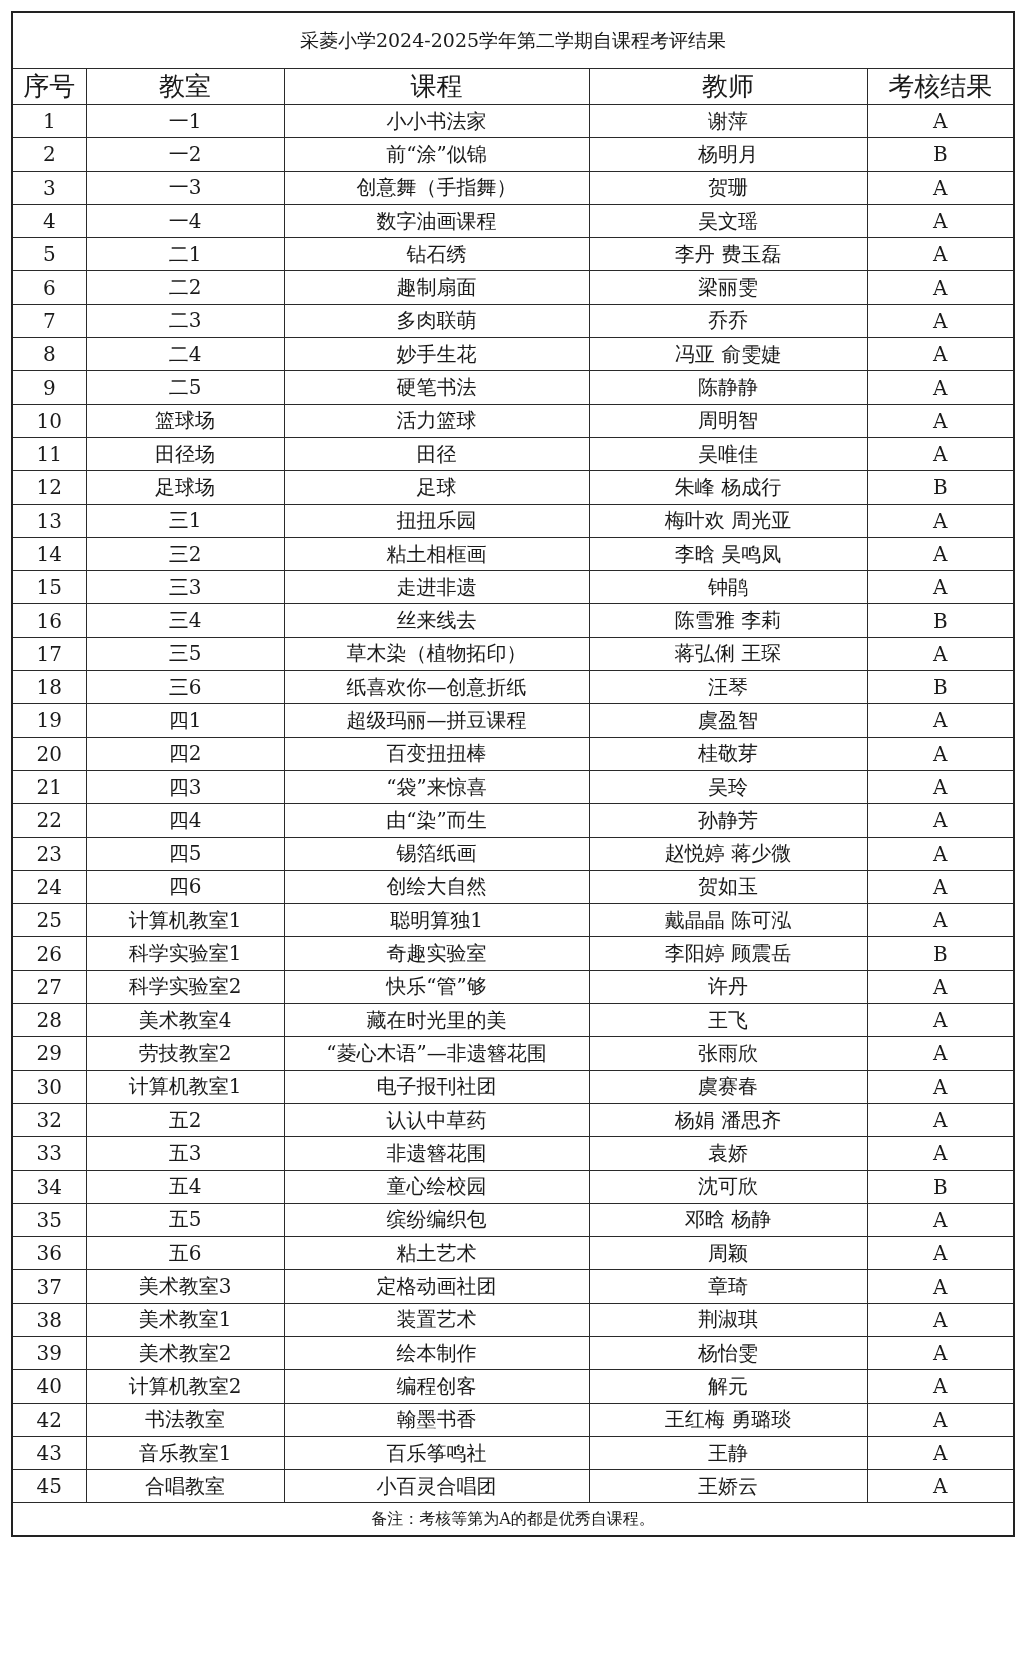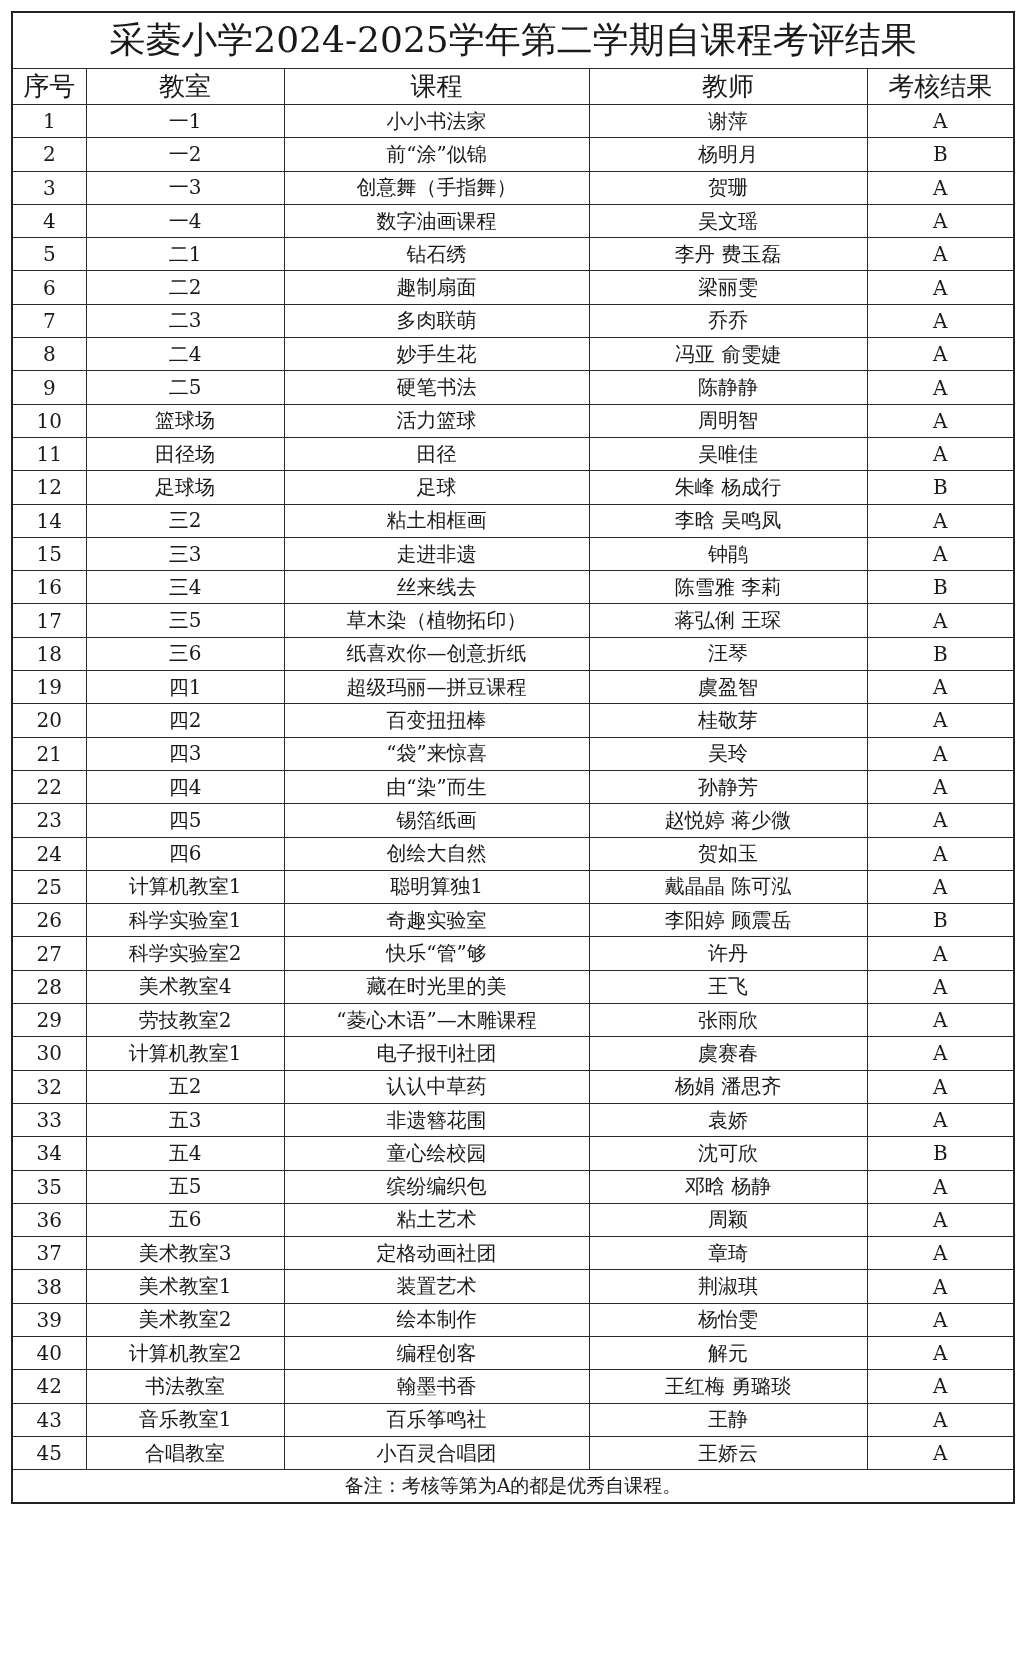--- a/index.html
+++ b/index.html
@@ -7,24 +7,24 @@
          font-family: "DejaVu Serif", "Liberation Serif", serif; color: #1a1a1a; }
   table.result {
     position: absolute; left: 11px; top: 11px; width: 1002px;
     border-collapse: collapse; table-layout: fixed;
     border: 2px solid #222;
   }
   table.result td, table.result th {
     border: 1.5px solid #2a2a2a; text-align: center; vertical-align: middle;
     padding: 0; font-weight: normal; white-space: nowrap; overflow: hidden;
   }
-  .title-cell { height: 55px; font-size: 36px; letter-spacing: 0px; }
+  .title-cell { height: 55px; font-size: 19px; letter-spacing: 0px; }
   .head-row th { height: 31px; font-size: 26px; }
   .data-row td { height: 32.3px; font-size: 20px; }
-  .foot-cell { height: 32px; font-size: 19px; }
+  .foot-cell { height: 32px; font-size: 16px; }
   col.c-idx { width: 74px; }
   col.c-room { width: 198px; }
   col.c-course { width: 305px; }
   col.c-teacher { width: 278px; }
   col.c-res { width: 147px; }
 </style>
 </head>
 <body>
 
 <table class="result">
@@ -126,20 +126,27 @@
         <td>A</td>
       </tr>
       <tr class="data-row">
         <td>12</td>
         <td>足球场</td>
         <td>足球</td>
         <td>朱峰 杨成行</td>
         <td>B</td>
       </tr>
       <tr class="data-row">
+        <td>13</td>
+        <td>三1</td>
+        <td>扭扭乐园</td>
+        <td>梅叶欢 周光亚</td>
+        <td>A</td>
+      </tr>
+      <tr class="data-row">
         <td>14</td>
         <td>三2</td>
         <td>粘土相框画</td>
         <td>李晗 吴鸣凤</td>
         <td>A</td>
       </tr>
       <tr class="data-row">
         <td>15</td>
         <td>三3</td>
         <td>走进非遗</td>
@@ -233,21 +240,21 @@
       <tr class="data-row">
         <td>28</td>
         <td>美术教室4</td>
         <td>藏在时光里的美</td>
         <td>王飞</td>
         <td>A</td>
       </tr>
       <tr class="data-row">
         <td>29</td>
         <td>劳技教室2</td>
-        <td>“菱心木语”—木雕课程</td>
+        <td>“菱心木语”—非遗簪花围</td>
         <td>张雨欣</td>
         <td>A</td>
       </tr>
       <tr class="data-row">
         <td>30</td>
         <td>计算机教室1</td>
         <td>电子报刊社团</td>
         <td>虞赛春</td>
         <td>A</td>
       </tr>

